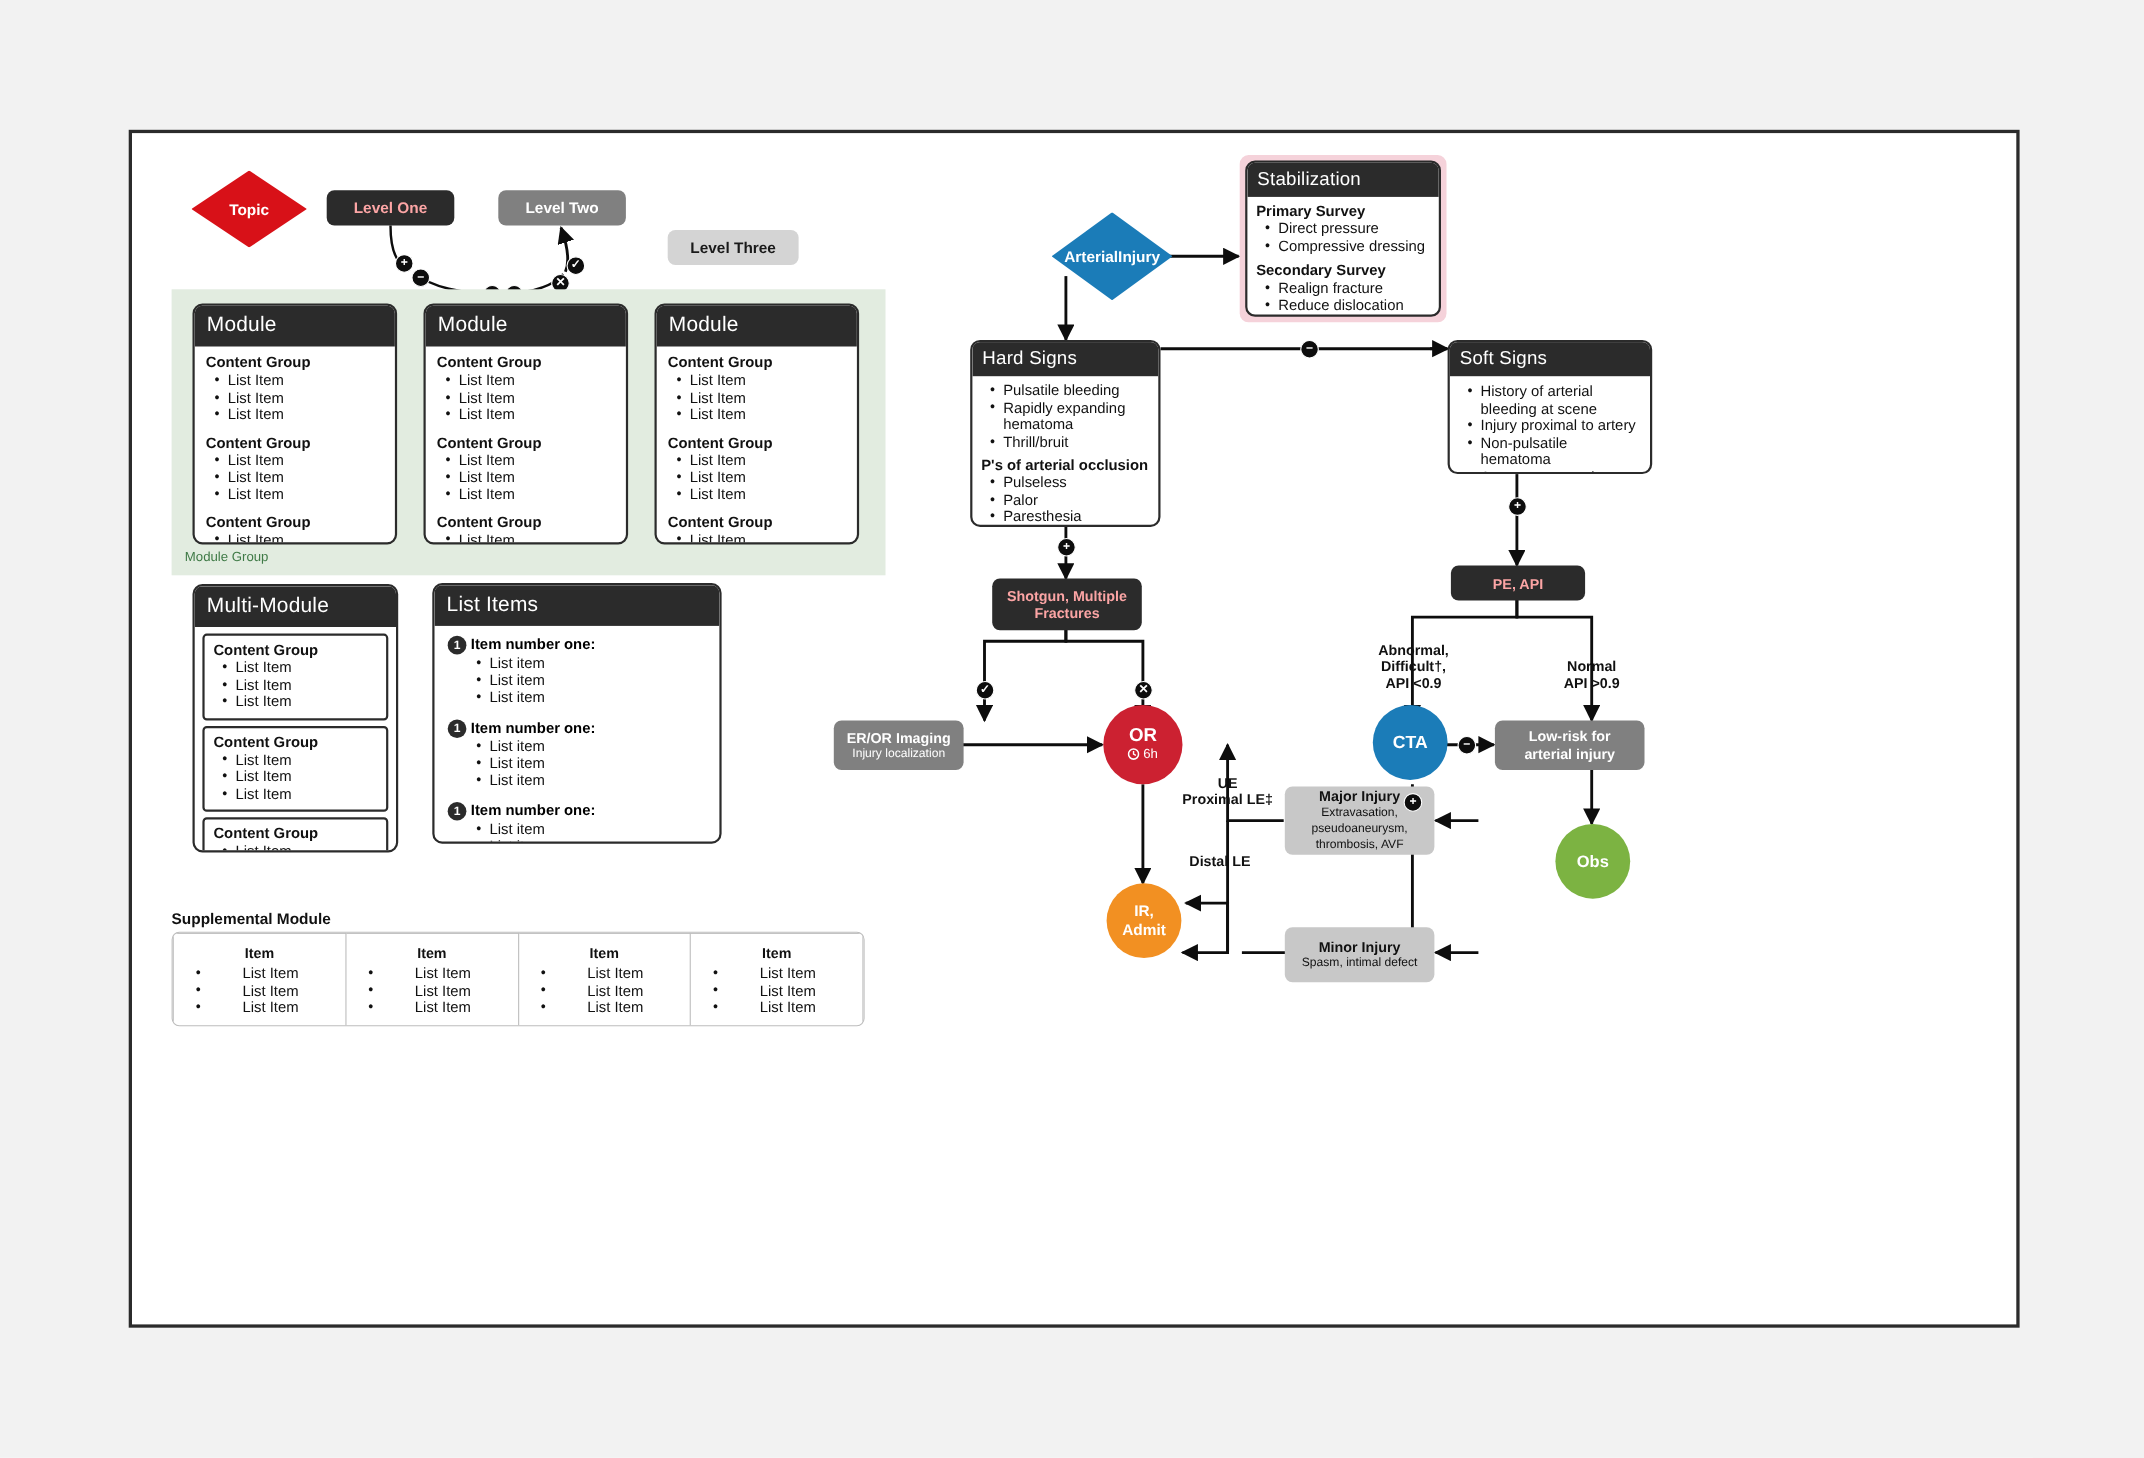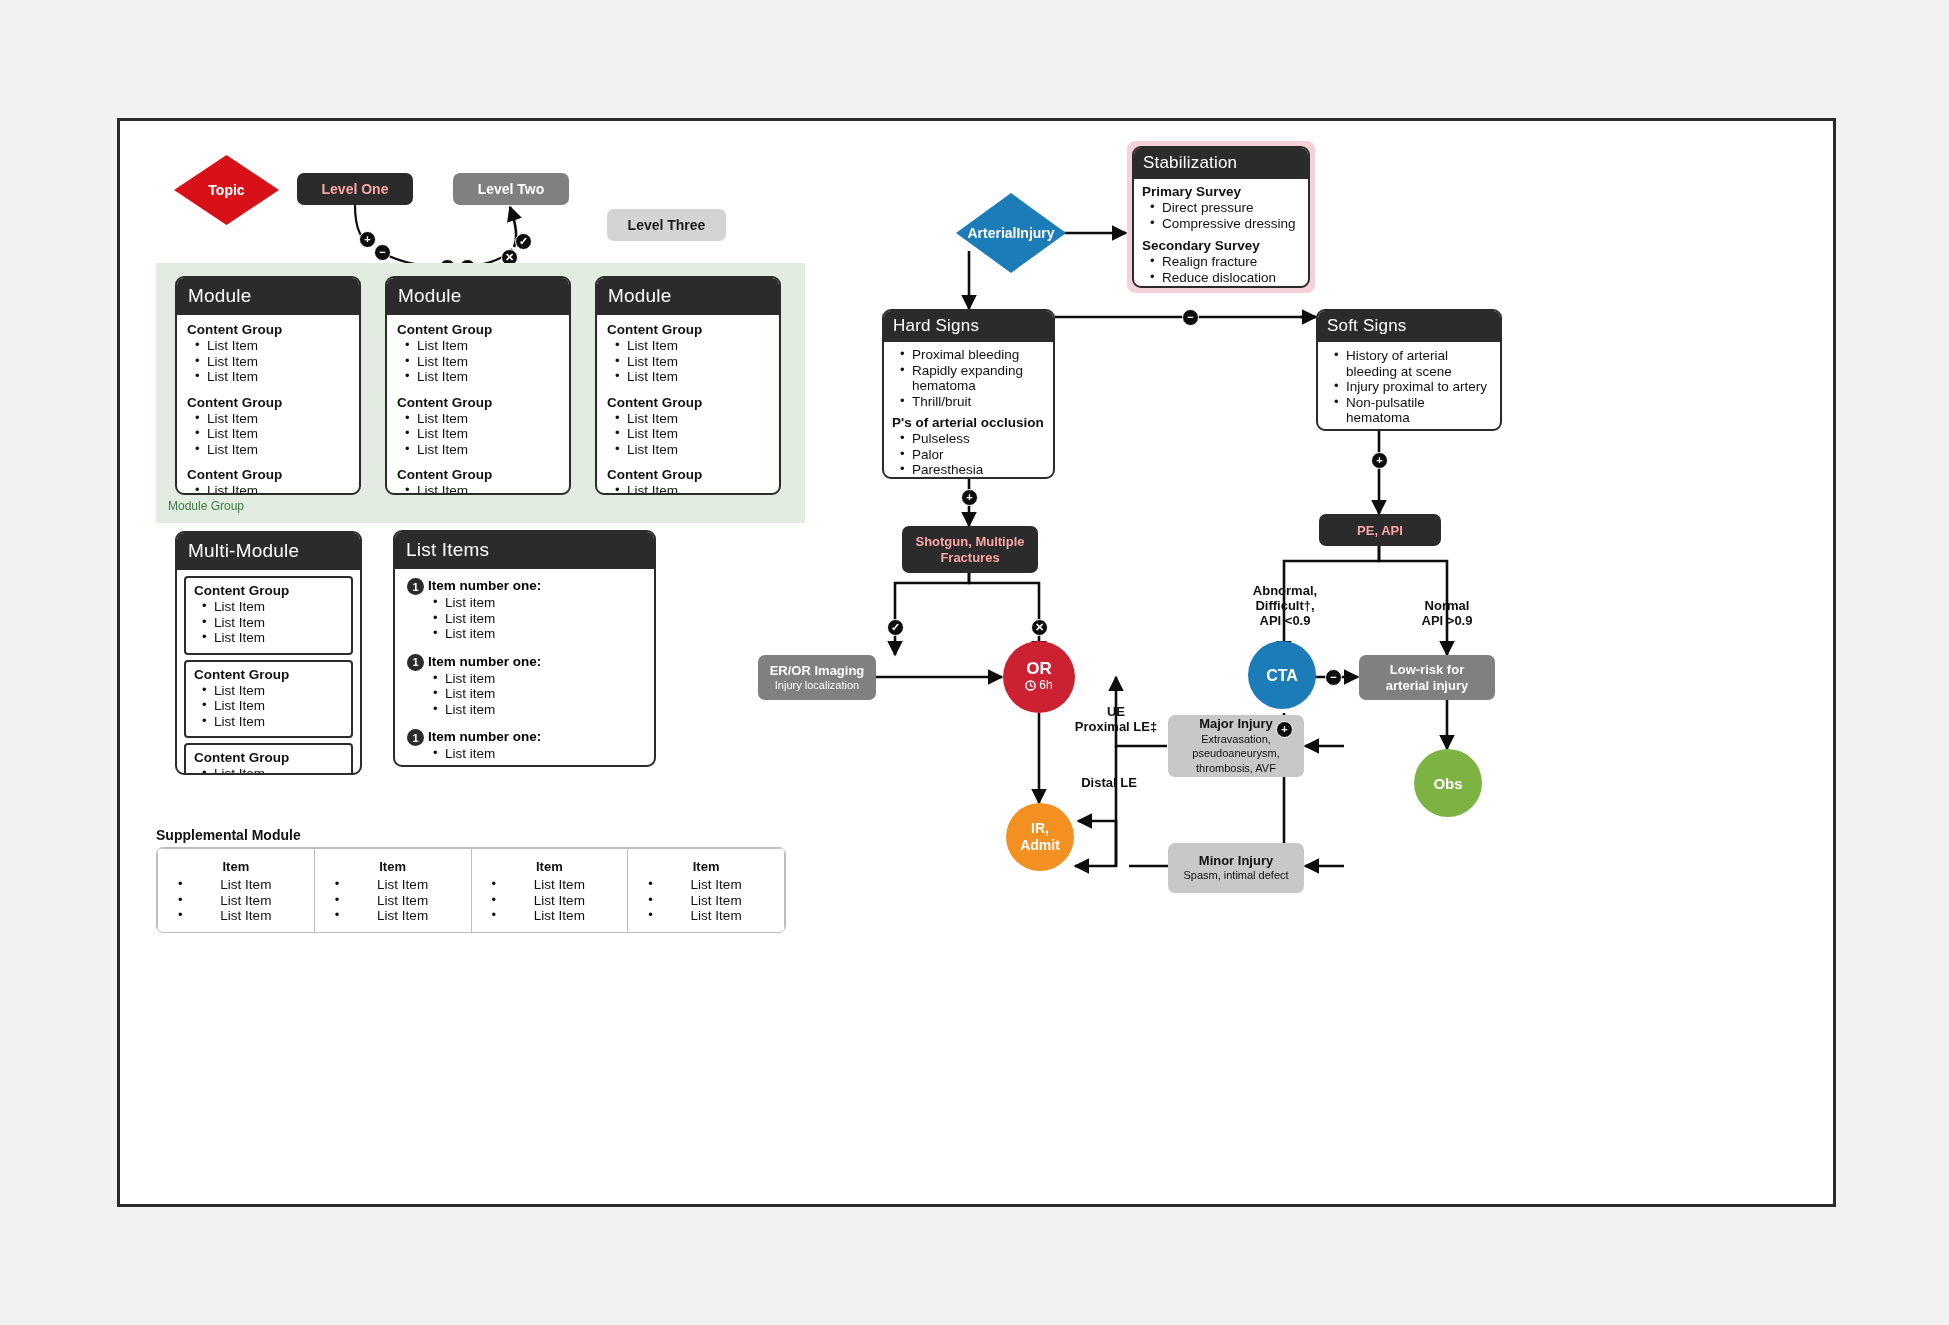--- a/index.html
+++ b/index.html
@@ -333,21 +333,21 @@
           <li>Reduce dislocation</li>
         </ul>
       </div>
     </div>
   </div>
 
   <div class="abs card" style="left:762px;top:188px;width:173px;height:170px;">
     <div class="card-head" style="font-size:17px;padding:5px 9px 6px;">Hard Signs</div>
     <div class="card-body" style="padding:5px 8px;">
       <ul class="li">
-        <li>Proximal bleeding</li>
+        <li>Pulsatile bleeding</li>
         <li>Rapidly expanding hematoma</li>
         <li>Thrill/bruit</li>
       </ul>
       <div class="cg" style="margin-top:6px;">P's of arterial occlusion</div>
       <ul class="li">
         <li>Pulseless</li>
         <li>Palor</li>
         <li>Paresthesia</li>
         <li>Pain</li>
 

